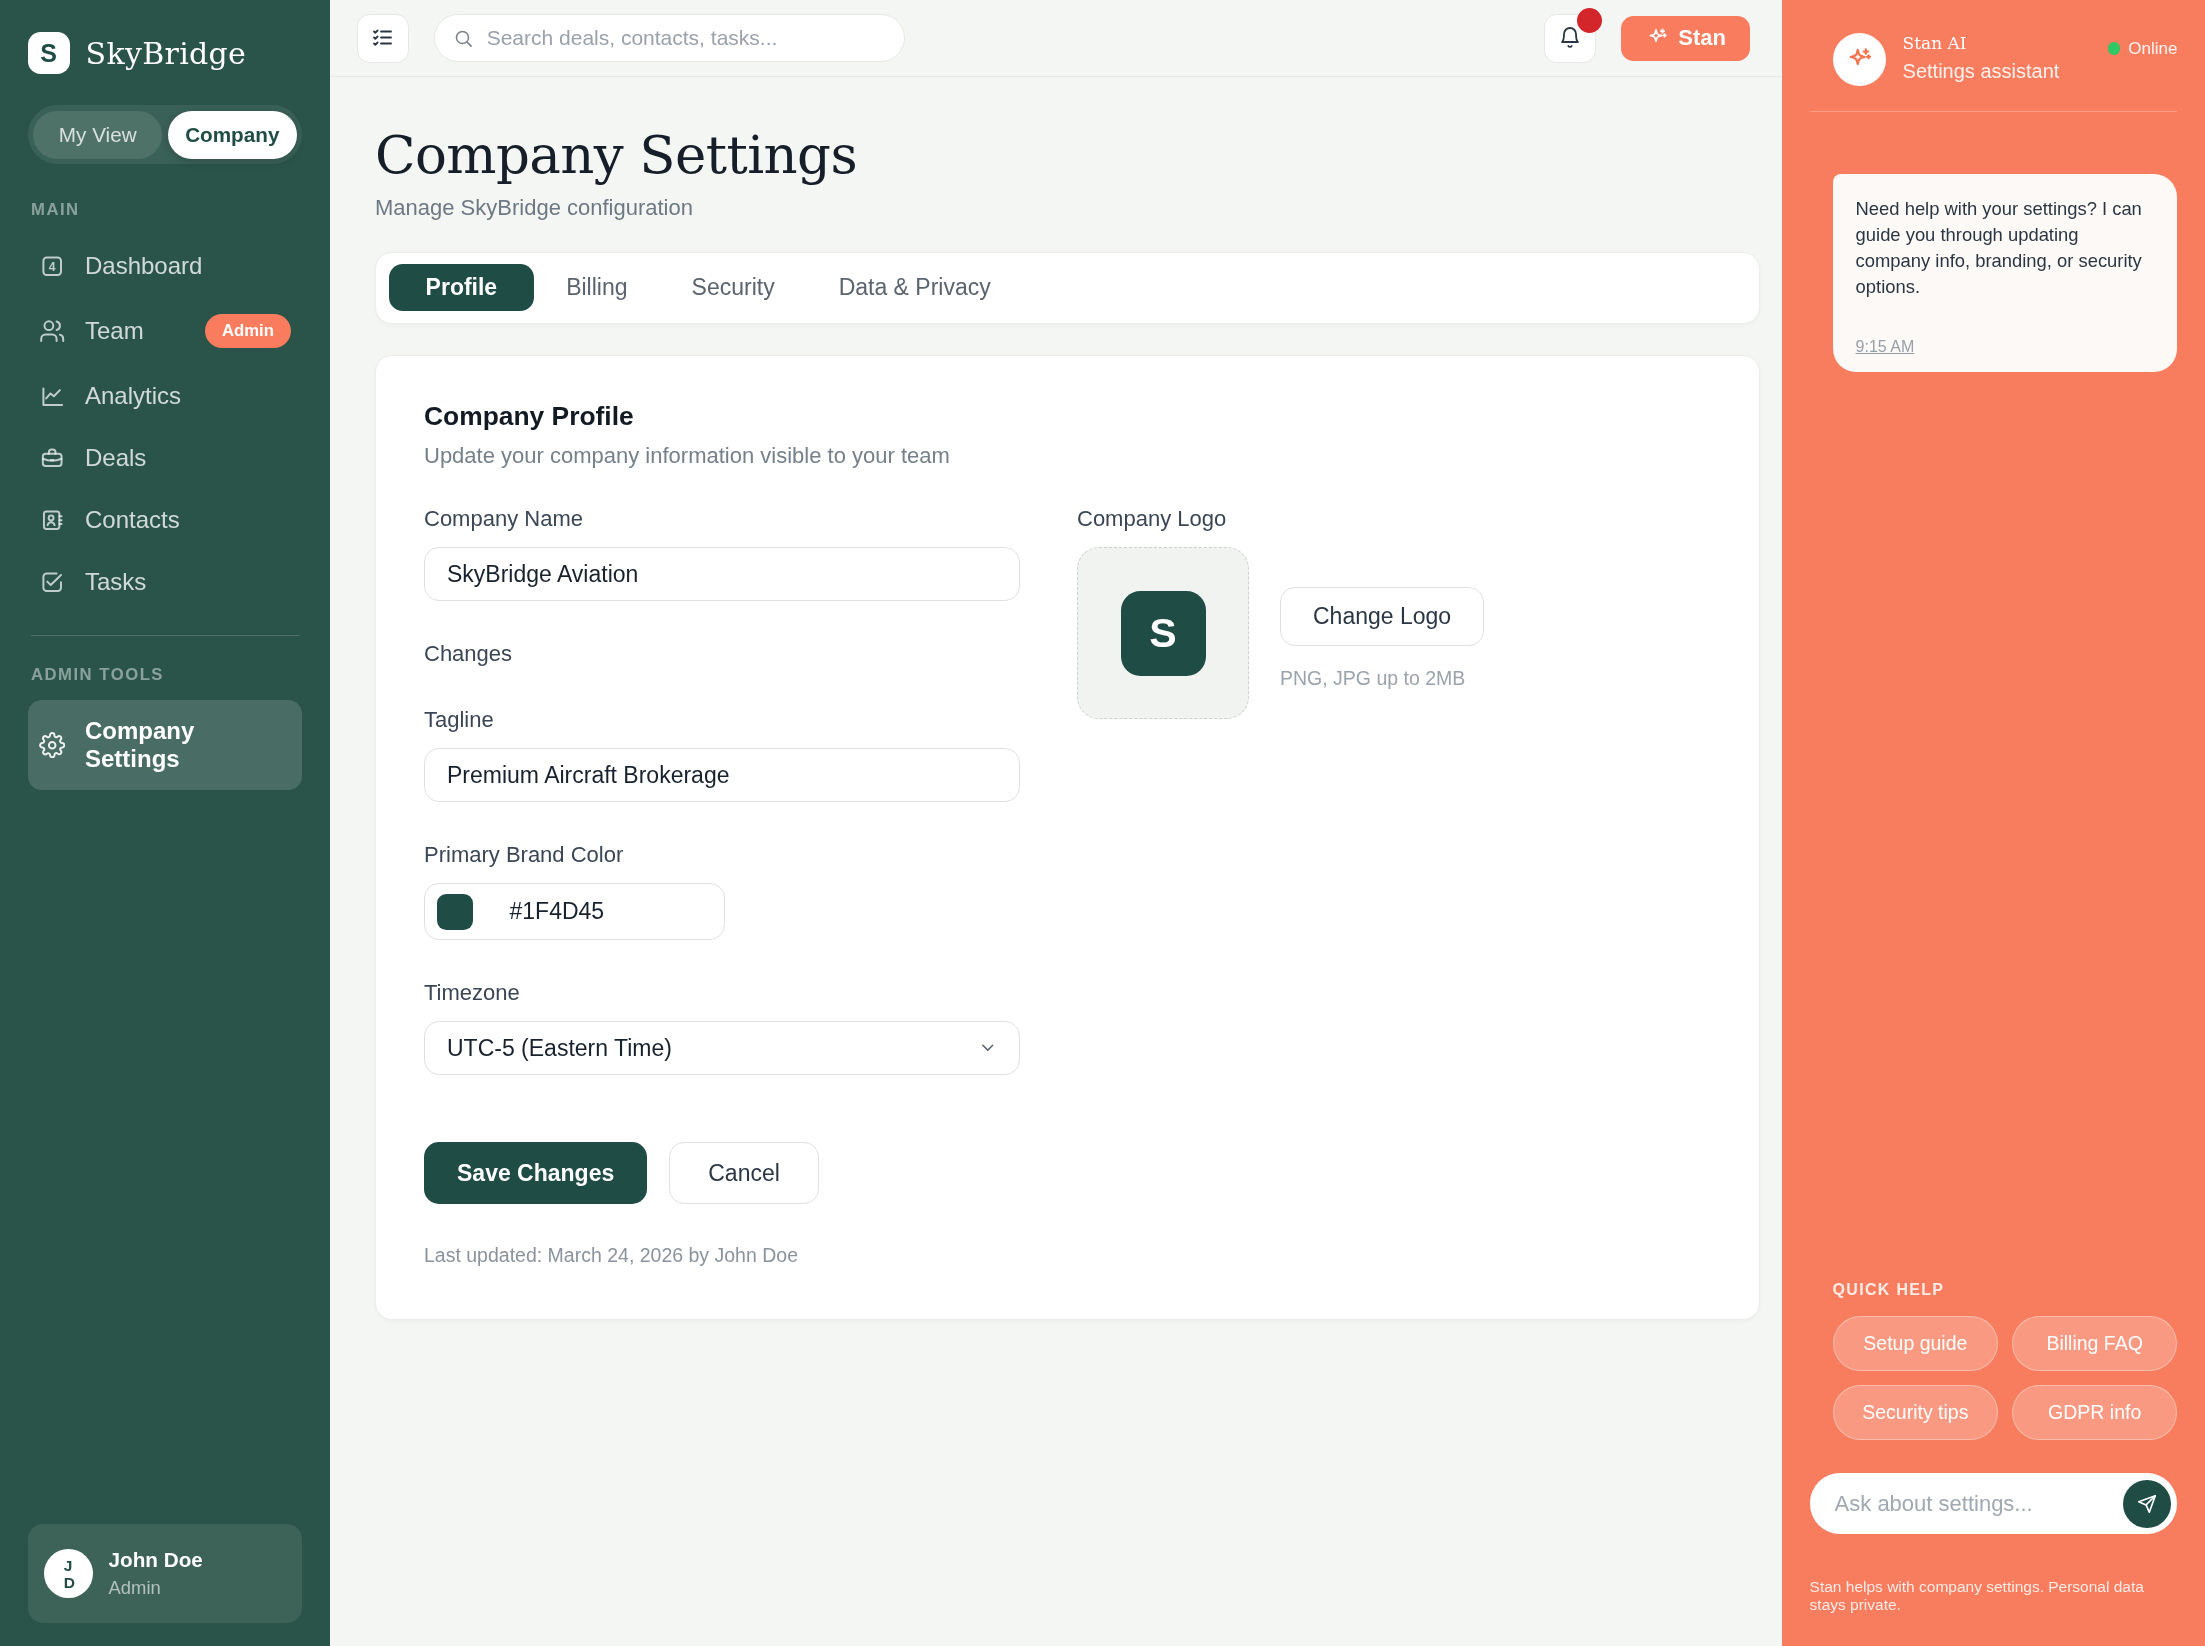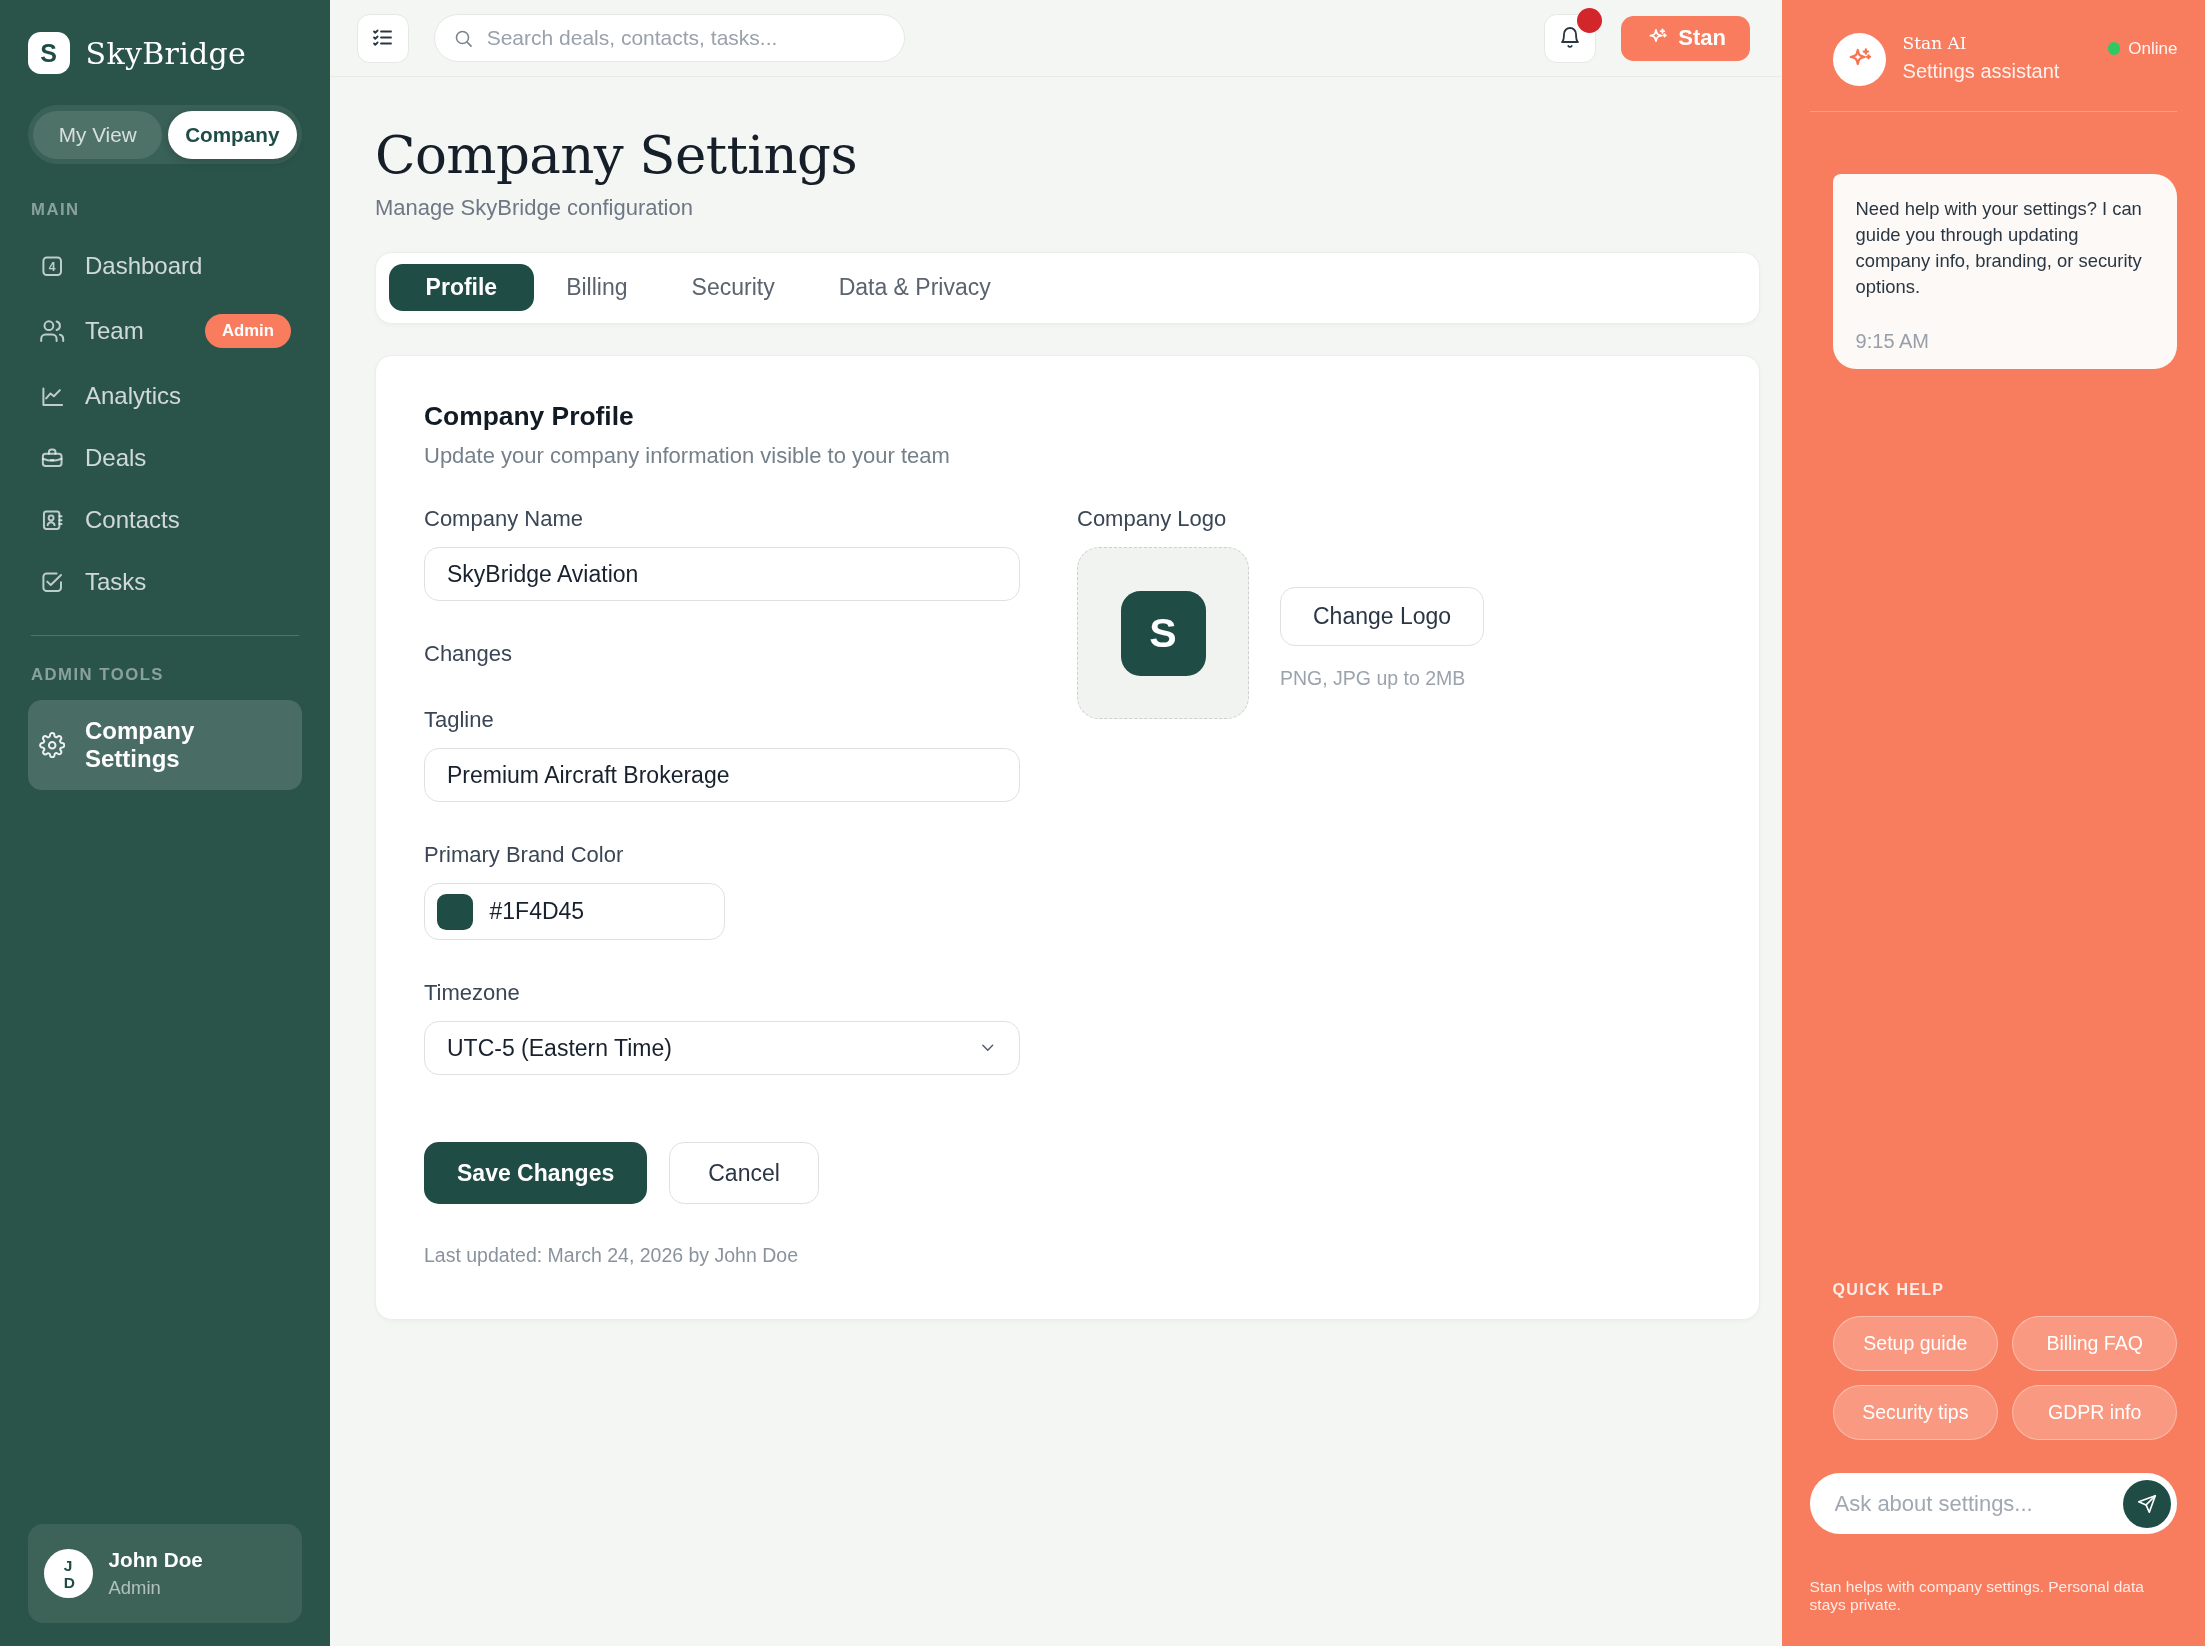--- a/index.html
+++ b/index.html
@@ -54,21 +54,21 @@
   .form-sub { font-size:22px; color:#75808B; margin-top:11.5px; }
   .grid { margin-top:37px; display:flex; gap:57px; }
   .col-left { width:596px; flex:none; }
   .field { margin-bottom:40px; }
   .f-label { display:block; font-size:22px; font-weight:500; color:#3A4655; margin-bottom:15px; }
   .t-input { width:100%; height:54px; border:1.1px solid #DEE2DF; border-radius:15px; font-family:inherit; font-size:23px; color:#18222E; padding:0 22px; outline:none; background:#fff; }
   .select { height:54px; border:1.1px solid #DEE2DF; border-radius:15px; display:flex; align-items:center; justify-content:space-between; font-size:23px; color:#18222E; padding:0 22px; cursor:pointer; background:#fff; }
   .select svg { width:19.5px; height:19.5px; color:#515C68; }
   .color-field { width:301px; height:57px; border:1.1px solid #DEE2DF; border-radius:15px; display:flex; align-items:center; gap:17px; padding:0 11.5px; }
   .swatch { width:36px; height:36px; border-radius:9.2px; flex:none; }
-  .color-hex { font-size:23px; color:#18222E; }
+  .color-hex { font-size:23px; color:#18222E;margin-left:20px; }
   .logo-row { display:flex; gap:31px; align-items:flex-start; }
   .logo-drop { width:172px; height:172px; border:1.7px dashed #CBD1CC; border-radius:22px; background:#F1F3F1; display:flex; align-items:center; justify-content:center; flex:none; }
   .logo-square { width:85px; height:85px; border-radius:19.5px; display:flex; align-items:center; justify-content:center; color:#fff; font-size:41px; font-weight:700; }
   .logo-side { margin-top:40px; }
   .change-btn { height:59px; padding:0 32px; border-radius:15px; border:1.1px solid #DEE2DF; background:#fff; font-family:inherit; font-size:23px; color:#2A3644; cursor:pointer; }
   .logo-hint { font-size:19.5px; color:#9AA3AC; margin-top:20.7px; }
   .actions { display:flex; gap:22px; margin-top:67px; align-items:flex-end; }
   .save-btn { height:62px; padding:0 33px; border:none; border-radius:15px; background:#1F4D45; color:#fff; font-family:inherit; font-size:23px; font-weight:700; cursor:pointer; }
   .cancel-btn { height:62px; padding:0 38px; border-radius:15px; border:1.1px solid #DEE2DF; background:#fff; font-family:inherit; font-size:23px; color:#2A3644; cursor:pointer; }
   .updated { margin-top:40px; font-size:19.5px; color:#8A939D; }
@@ -79,21 +79,21 @@
   .as-avatar { width:53px; height:53px; border-radius:50%; background:#fff; color:#F8744F; display:flex; align-items:center; justify-content:center; flex:none; }
   .as-avatar svg { width:30px; height:30px; }
   .as-name { font-size:17px; }
   .as-role { font-size:20px; color:rgba(255,255,255,0.9); margin-top:6.9px; }
   .as-status { margin-left:auto; display:flex; align-items:center; gap:8px; font-size:17px; color:rgba(255,255,255,0.92); margin-top:5.7px; }
   .st-dot { width:12.6px; height:12.6px; border-radius:50%; background:#2FC964; }
   .as-divider { height:1.1px; background:rgba(255,255,255,0.25); margin-top:25px; }
   .chat { flex:1; padding-top:62px; }
   .bubble { margin-left:23px; background:#FCF9F7; border-radius:8px 23px 23px 23px; padding:22px 23px 16px; color:#2A3743; }
   .bubble-text { font-size:18.4px; line-height:1.42; }
-  .bubble-time { font-size:20px; color:#97A0A9; margin-top:29px; }
+  .bubble-time { font-size:16px; color:#97A0A9; margin-top:37px;text-decoration:underline; }
   .qh-label { margin:0 0 17px 23px; font-size:16px; font-weight:700; letter-spacing:1.3px; color:rgba(255,255,255,0.85); }
   .qh-grid { margin-left:23px; display:grid; grid-template-columns:1fr 1fr; gap:13.8px; }
   .qh-pill { height:55px; border-radius:27.6px; background:rgba(255,255,255,0.22); border:1.1px solid rgba(255,255,255,0.35); color:#fff; font-family:inherit; font-size:19.5px; display:flex; align-items:center; justify-content:center; cursor:pointer; }
   .ask-row { margin-top:33px; height:61px; background:#fff; border-radius:30px; display:flex; align-items:center; padding:0 6.9px 0 25px; }
   .ask-row input { flex:1; border:none; outline:none; font-family:inherit; font-size:22px; color:#222; background:transparent; }
   .ask-row input::placeholder { color:#A0A8B1; }
   .send-btn { width:48px; height:48px; border-radius:50%; border:none; background:#1F4D45; color:#fff; display:flex; align-items:center; justify-content:center; cursor:pointer; flex:none; }
   .send-btn svg { width:22px; height:22px; }
   .as-footer { margin-top:44px; text-align:left; font-size:15.5px; color:rgba(255,255,255,0.85); }
 </style>

